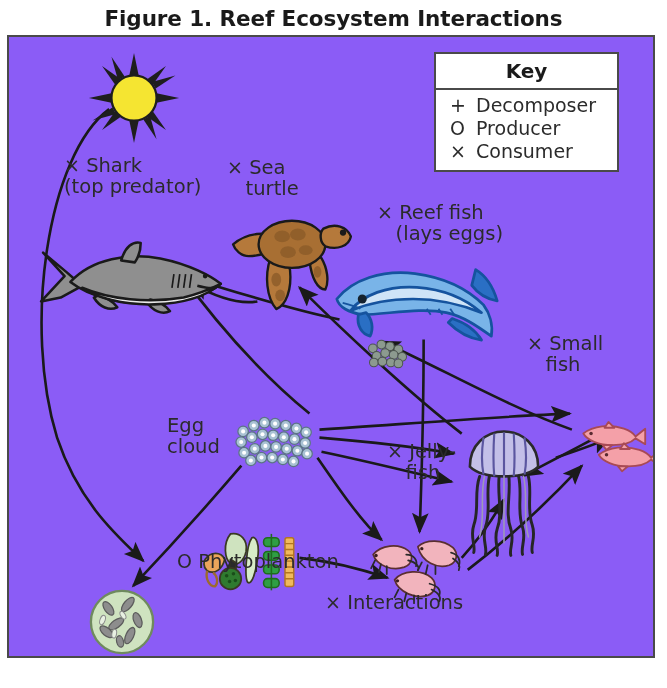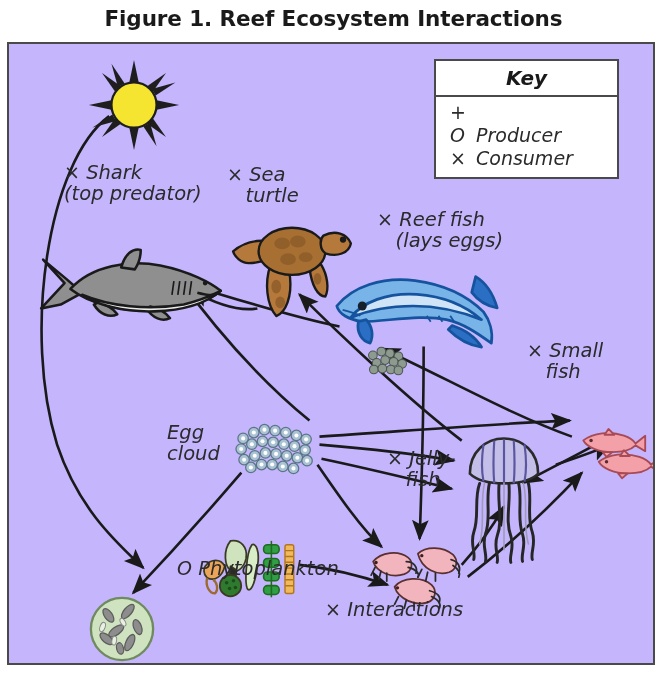--- a/index.html
+++ b/index.html
@@ -17,27 +17,26 @@
     text-align: center;
     font-family: "DejaVu Sans", sans-serif;
     font-weight: bold;
     font-size: 21.5px;
     letter-spacing: -0.1px;
     color: #1a1a1a;
   }
 
   #diagram-frame {
     position: absolute;
-    left: 7px; top: 42px;
+    left: 7px; top: 35px;
     width: 648px; height: 623px;
     border: 2.5px solid #4a4a4a;
     box-sizing: border-box;
-    background: #c4b5fd;
+    background: #8b5cf6;
     overflow: hidden;
-    font-style: italic;
   }
 
   #arrow-layer { position: absolute; left:0; top:0; width: 100%; height: 100%; }
 
   .label {
     position: absolute;
     font-family: "DejaVu Sans", sans-serif;
     font-size: 19.5px;
     color: #2b2b2b;
     line-height: 1.08;
@@ -165,20 +164,21 @@
 
         <path d="M582,402 C560,414 536,426 514,438"></path>
       </g>
     </svg>
 
     <div id="key-box">
       <div id="key-title">Key</div>
       <div id="key-list">
         <div class="key-row">
           <span class="key-sym">+</span>
+          <span>Decomposer</span>
         </div>
         <div class="key-row">
           <span class="key-sym">O</span>
           <span>Producer</span>
         </div>
         <div class="key-row">
           <span class="key-sym">×</span>
           <span>Consumer</span>
         </div>
       </div>

